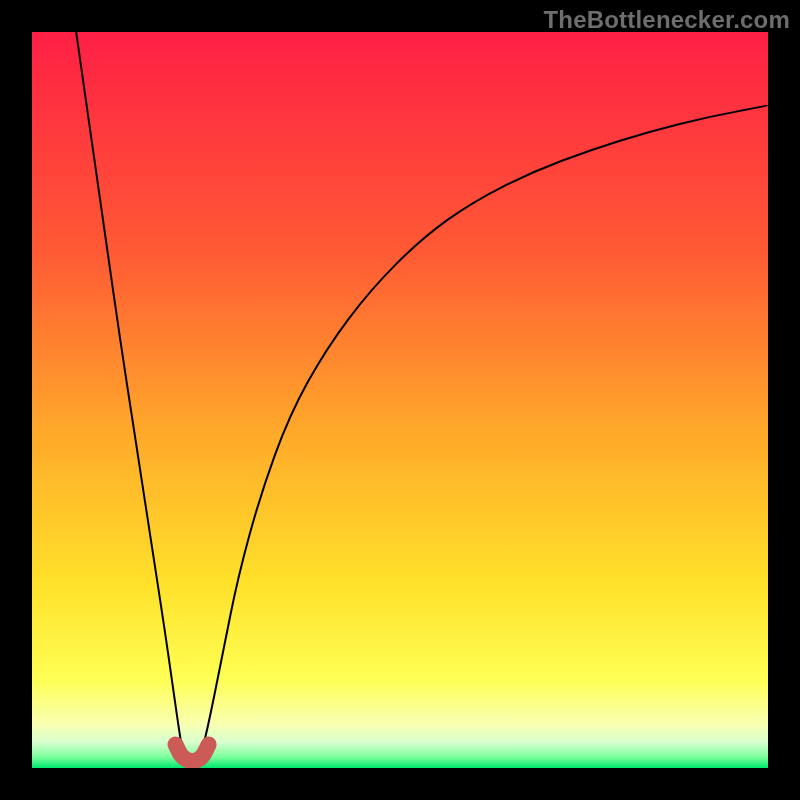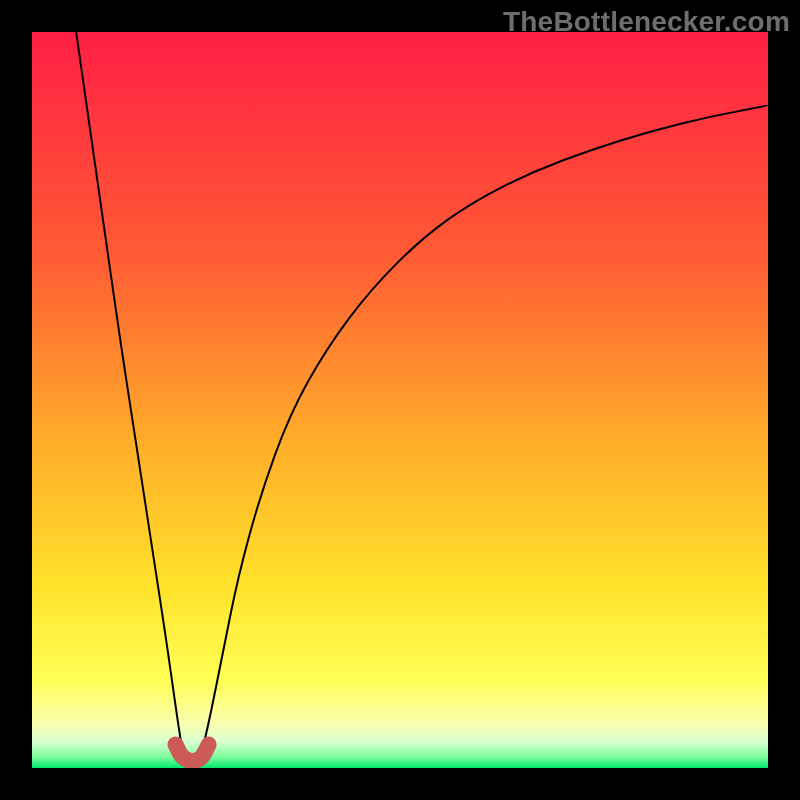--- a/index.html
+++ b/index.html
@@ -28,21 +28,21 @@
   }
   .gradient {
     position: absolute;
     left: 0; top: 0; right: 0; bottom: 0;
   }
   .watermark {
     position: absolute;
     top: 6px;
     right: 10px;
     font-family: Arial, Helvetica, sans-serif;
-    font-size: 28px;
+    font-size: 24px;
     font-weight: 600;
     color: #6e6e6e;
     letter-spacing: 0.2px;
   }
   svg.curve {
     position: absolute;
     left: 0; top: 0;
   }
 </style>
 </head>

